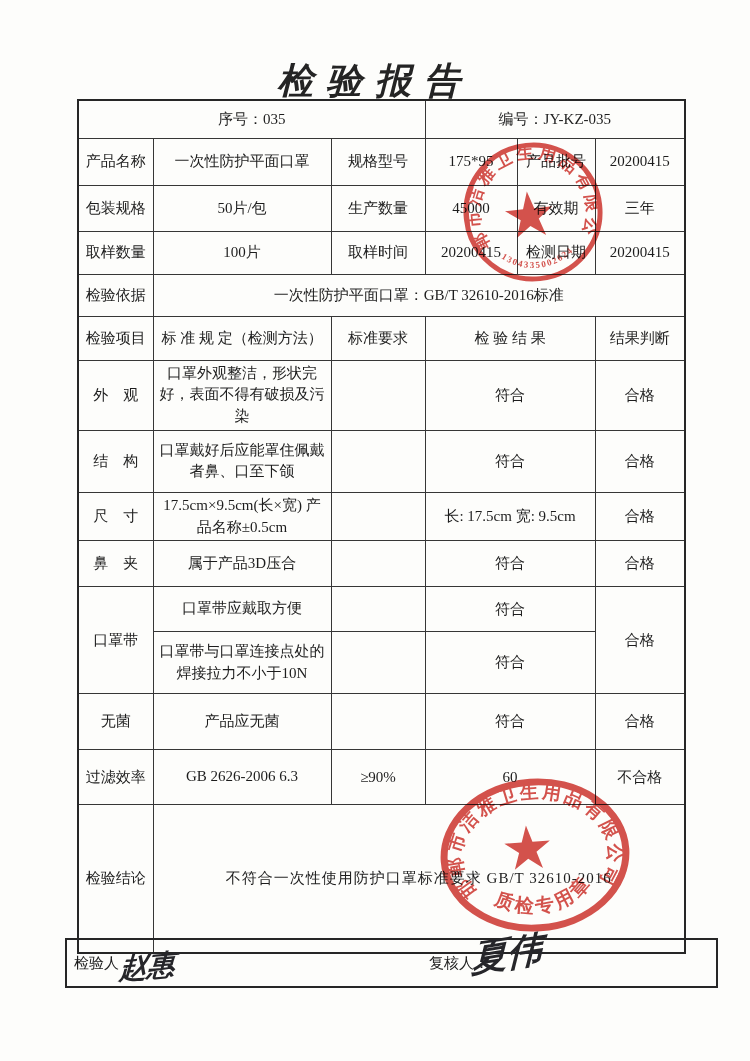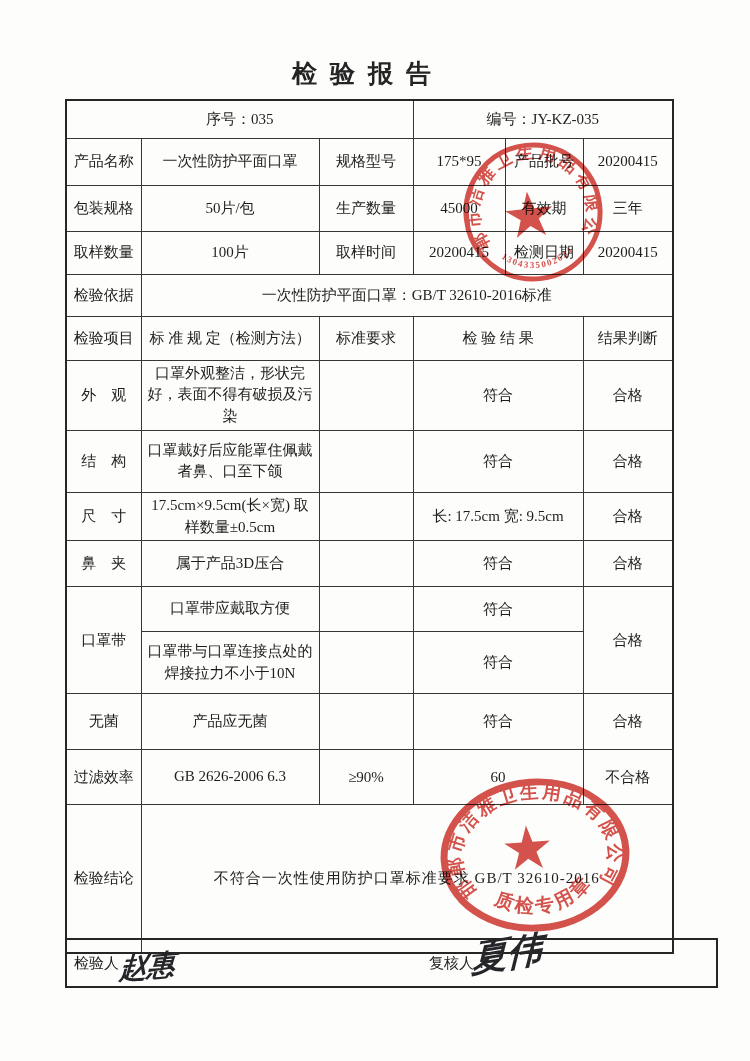--- a/index.html
+++ b/index.html
@@ -6,27 +6,28 @@
   body{
     width:750px;height:1061px;
     background:#e9e9e7;
     font-family:"Liberation Serif","DejaVu Serif",serif;
   }
   .page{
     position:relative;width:750px;height:1061px;overflow:hidden;
     background:#fdfdfb;color:#1d1d1d;
   }
   .title{
-    position:absolute;top:57px;left:58px;width:607px;
-    text-align:center;font-size:25px;font-weight:bold;
+    position:absolute;top:57px;left:65px;width:607px;
+    text-align:center;font-size:36px;font-weight:bold;
     letter-spacing:13px;padding-left:13px;box-sizing:border-box;
     color:#242424;
+    font-style:italic;
   }
   table.main-table{
-    position:absolute;top:99px;left:65px;width:607px;
+    position:absolute;top:99px;left:77px;width:607px;
     border-collapse:collapse;table-layout:fixed;
     border:2px solid #262626;
   }
   table.main-table td{
     border:1px solid #363636;
     text-align:center;vertical-align:middle;
     font-size:15px;padding:2px 4px;color:#1d1d1d;
     overflow:hidden;
   }
   td.cell-left{text-align:left;font-size:16px;padding-left:9px;}
@@ -130,21 +131,21 @@
       </tr>
       <tr class="r-struct">
         <td>结　构</td>
         <td class="spec-cell">口罩戴好后应能罩住佩戴者鼻、口至下颌</td>
         <td></td>
         <td colspan="2">符合</td>
         <td>合格</td>
       </tr>
       <tr class="r-size">
         <td>尺　寸</td>
-        <td class="spec-cell">17.5cm×9.5cm(长×宽) 取样数量±0.5cm</td>
+        <td class="spec-cell">17.5cm×9.5cm(长×宽) 产品名称±0.5cm</td>
         <td></td>
         <td colspan="2">长: 17.5cm 宽: 9.5cm</td>
         <td>合格</td>
       </tr>
       <tr class="r-nose">
         <td>鼻　夹</td>
         <td class="spec-cell">属于产品3D压合</td>
         <td></td>
         <td colspan="2">符合</td>
         <td>合格</td>

